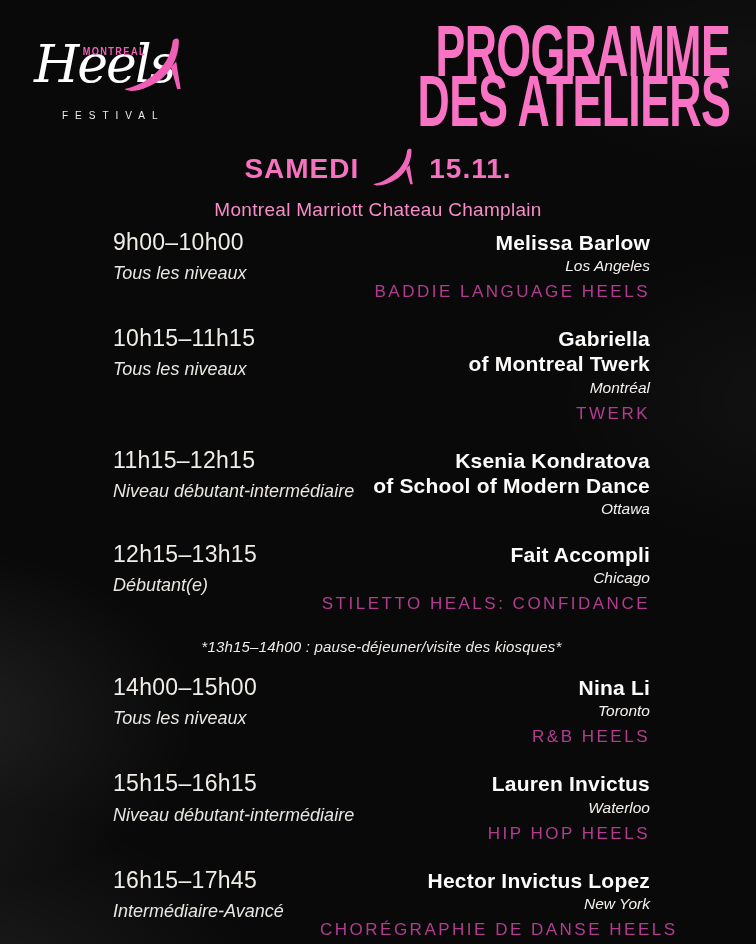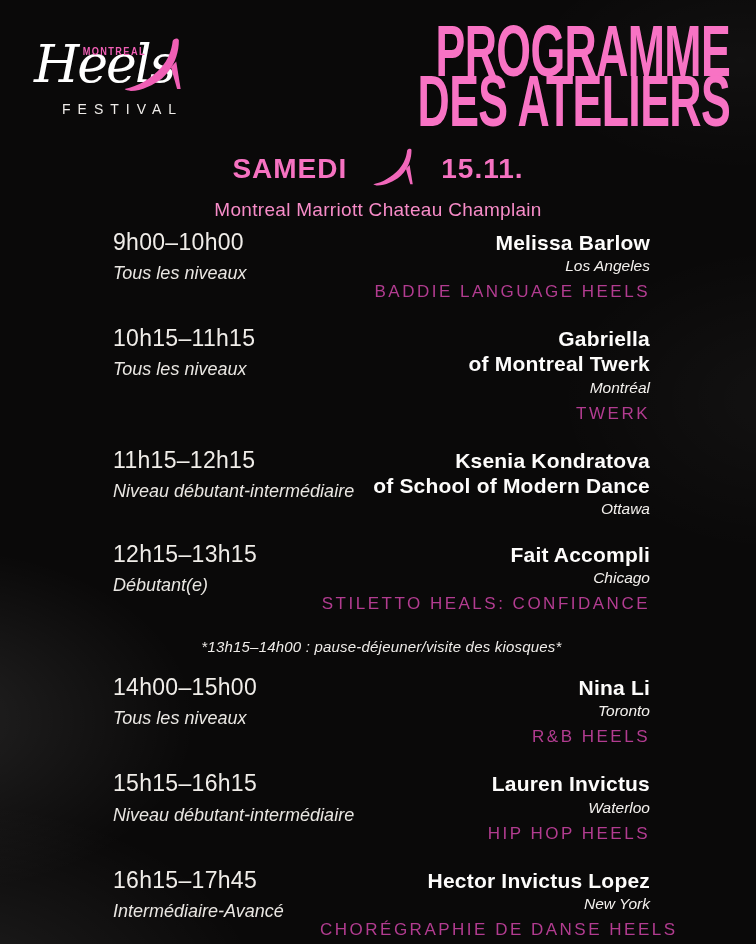--- a/index.html
+++ b/index.html
@@ -33,42 +33,42 @@
     letter-spacing:-2px;
   }
   .logo-montreal {
     position:absolute; top:16px; left:46px;
     font-size:10px; font-weight:bold;
     letter-spacing:1.5px;
     color:#f05fb5;
     transform:scaleX(0.92);
   }
   .logo-festival {
-    position:absolute; top:71px; left:28px;
-    font-size:14px;
+    position:absolute; top:80px; left:28px;
+    font-size:10px;
     letter-spacing:7px;
     color:#efece9;
   }
   .logo-heel-svg { position:absolute; top:6px; left:88px; }
 
   .title {
     position:absolute; top:26px; right:26px;
     text-align:right;
     font-weight:800;
     color:#f873c4;
     font-size:72px;
     line-height:50px;
     letter-spacing:-1px;
   }
   .title .tline { display:block; transform:scaleX(0.62); transform-origin:100% 50%; white-space:nowrap; }
 
   
   .event { position:absolute; top:150px; left:0; width:100%; text-align:center; }
   .event-line {
-    display:flex; align-items:center; justify-content:center; gap:24px;
+    display:flex; align-items:center; justify-content:center; gap:12px;
     color:#f672c1;
     font-size:28px; font-weight:bold; letter-spacing:1px;
   }
   .event-heel-svg { display:block; margin-top:-2px; }
   .venue {
     margin-top:11px;
     color:#f78cc8;
     font-size:19px;
     letter-spacing:0.3px;
   }

